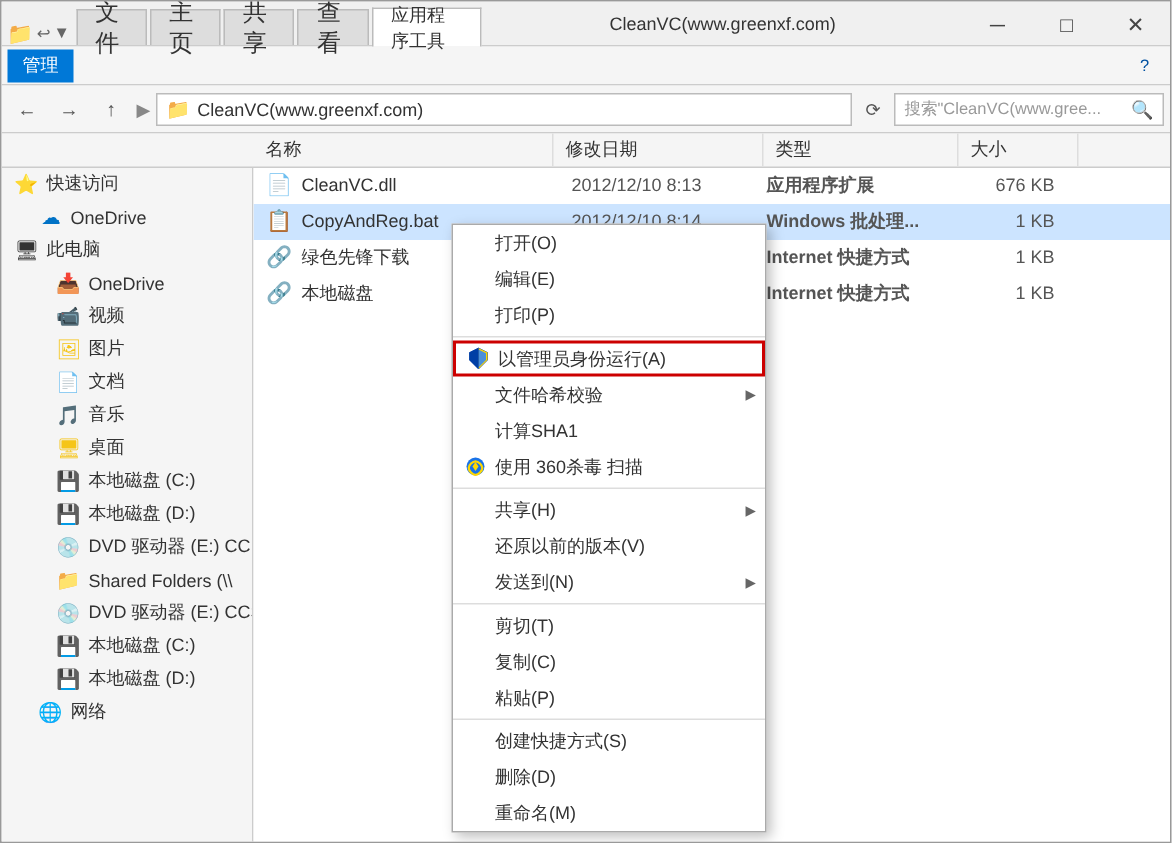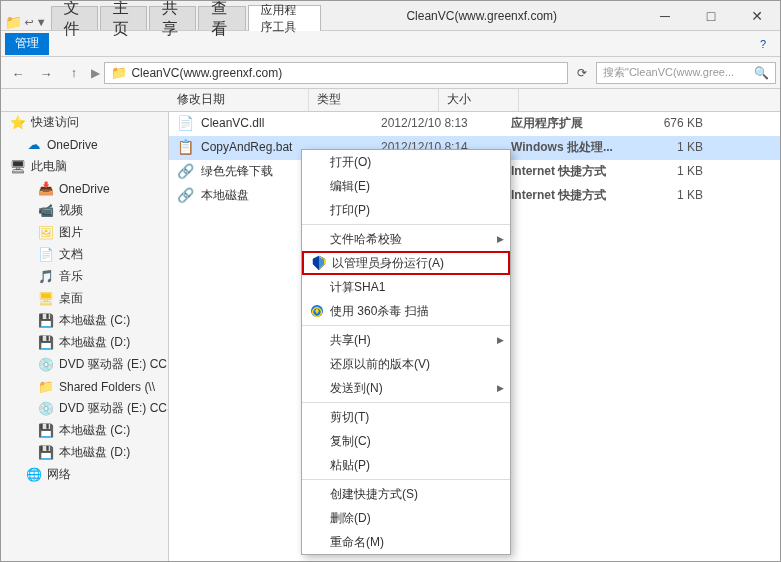--- a/index.html
+++ b/index.html
@@ -351,20 +351,21 @@
     <div class="refresh-btn">⟳</div>
     <div class="search-box">
       <span style="font-size:11px;">搜索"CleanVC(www.gree...</span>
       <span style="margin-left:auto;color:#666;">🔍</span>
     </div>
   </div>
 
   <div style="display:flex;flex-direction:column;height:calc(562px - 30px - 26px - 32px);">
 
     <div class="column-headers">
+      <div class="col-header" style="width:200px;">名称</div>
       <div class="col-header" style="width:140px;">修改日期</div>
       <div class="col-header" style="width:130px;">类型</div>
       <div class="col-header" style="width:80px;">大小</div>
     </div>
 
     <div class="main-layout" style="height:100%;">
 
       <div class="sidebar">
 
         <div class="sidebar-item">
@@ -476,34 +477,34 @@
     </div>
   </div>
 
   <div class="context-menu-overlay">
     <div class="context-menu">
       <div class="ctx-item">打开(O)</div>
       <div class="ctx-item">编辑(E)</div>
       <div class="ctx-item">打印(P)</div>
       <div class="ctx-separator"></div>
 
-      <div class="ctx-item has-arrow">文件哈希校验</div>
       <div class="ctx-item highlighted">
         <span class="ctx-icon">
 
           <svg width="16" height="16" viewBox="0 0 16 16" style="display:block;">
             <polygon points="8,1 14,4 14,9 8,15 2,9 2,4" fill="#003fa5" stroke="#003fa5" stroke-width="0.5"></polygon>
             <polygon points="8,1 14,4 14,9 8,15" fill="#ffd700"></polygon>
             <polygon points="8,1 2,4 2,9 8,15" fill="#003fa5"></polygon>
             <polygon points="8,2 13,4.5 13,9 8,14" fill="#4a90d9"></polygon>
             <polygon points="8,2 3,4.5 3,9 8,14" fill="#003fa5"></polygon>
           </svg>
         </span>
         <span>以管理员身份运行(A)</span>
       </div>
+      <div class="ctx-item has-arrow">文件哈希校验</div>
       <div class="ctx-item">计算SHA1</div>
       <div class="ctx-item">
         <span class="ctx-icon">
           <svg width="14" height="14" viewBox="0 0 14 14" style="display:block;">
             <circle cx="7" cy="7" r="6" fill="#1a73e8"></circle>
             <path d="M4 5 Q7 2 10 5 Q13 8 10 11 Q7 14 4 11 Q1 8 4 5Z" fill="none" stroke="#ffd700" stroke-width="1.5"></path>
             <polygon points="7,4 9,7 7,10 5,7" fill="#ffd700"></polygon>
           </svg>
         </span>
         <span>使用 360杀毒 扫描</span>

